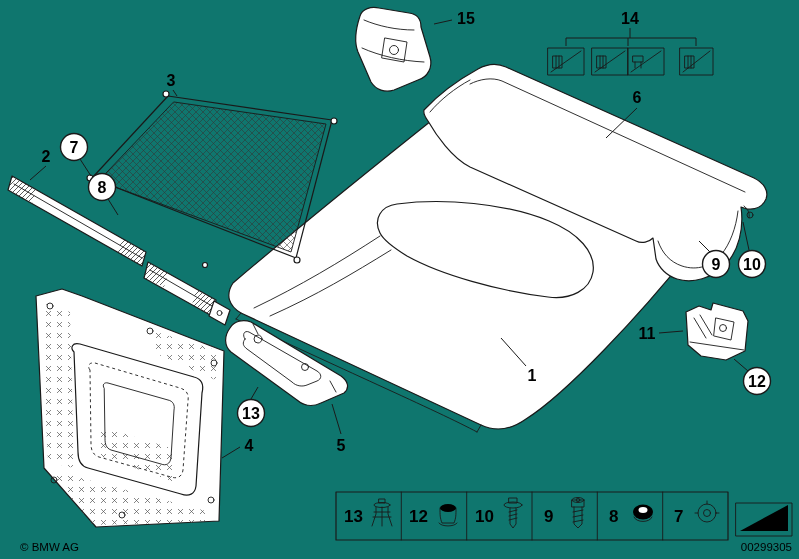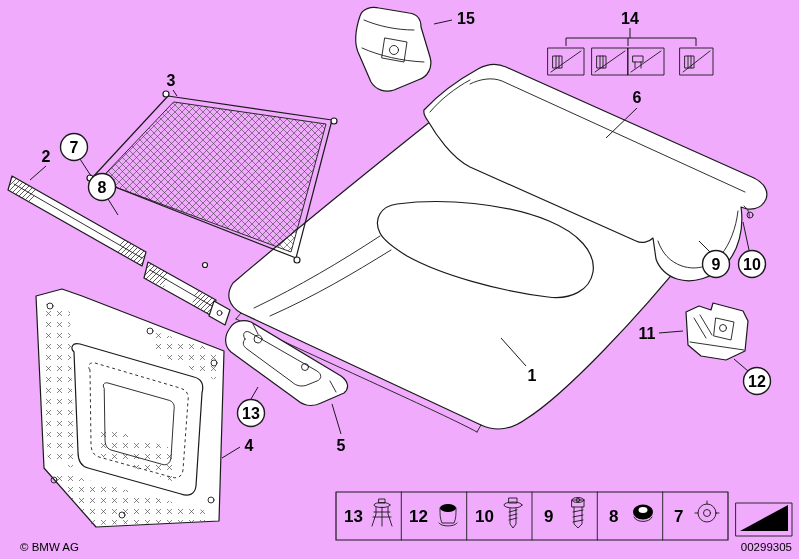--- a/index.html
+++ b/index.html
@@ -1,16 +1,16 @@
 <!DOCTYPE html>
 <html><head>
 <meta charset="utf-8">
 <style>
   html,body{margin:0;padding:0;background:#fff;}
-  .stage{position:relative;width:799px;height:559px;background:#f0abfc;overflow:hidden;
+  .stage{position:relative;width:799px;height:559px;background:#0f766e;overflow:hidden;
          font-family:"Liberation Sans",sans-serif;text-align:center;}
   svg{display:block;}
   svg text{font-family:"Liberation Sans",sans-serif;fill:#000;}
   .ln{fill:none;stroke:#1a1a1a;stroke-width:1.2;stroke-linejoin:round;stroke-linecap:round;}
   .ln-thin{fill:none;stroke:#1a1a1a;stroke-width:0.9;stroke-linejoin:round;stroke-linecap:round;}
   .ln-dash{fill:none;stroke:#1a1a1a;stroke-width:0.9;stroke-dasharray:3 3;}
   .lead{stroke:#1a1a1a;stroke-width:1;fill:none;}
   .cnum{font-size:16px;font-weight:bold;}
   .lnum{font-size:17px;font-weight:bold;}
   .foot{font-size:11.5px;}

